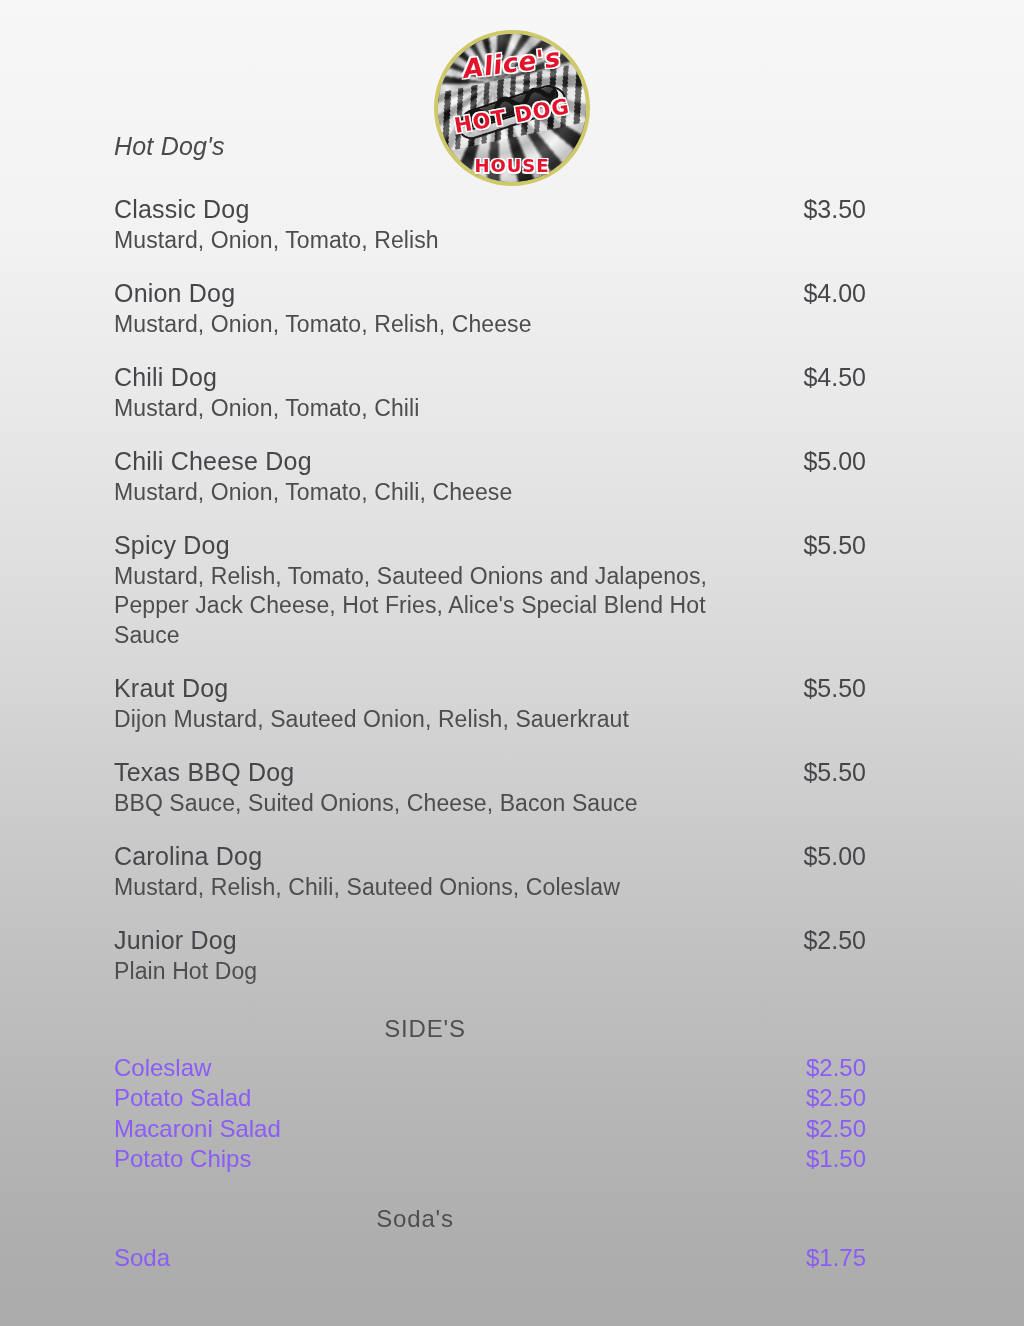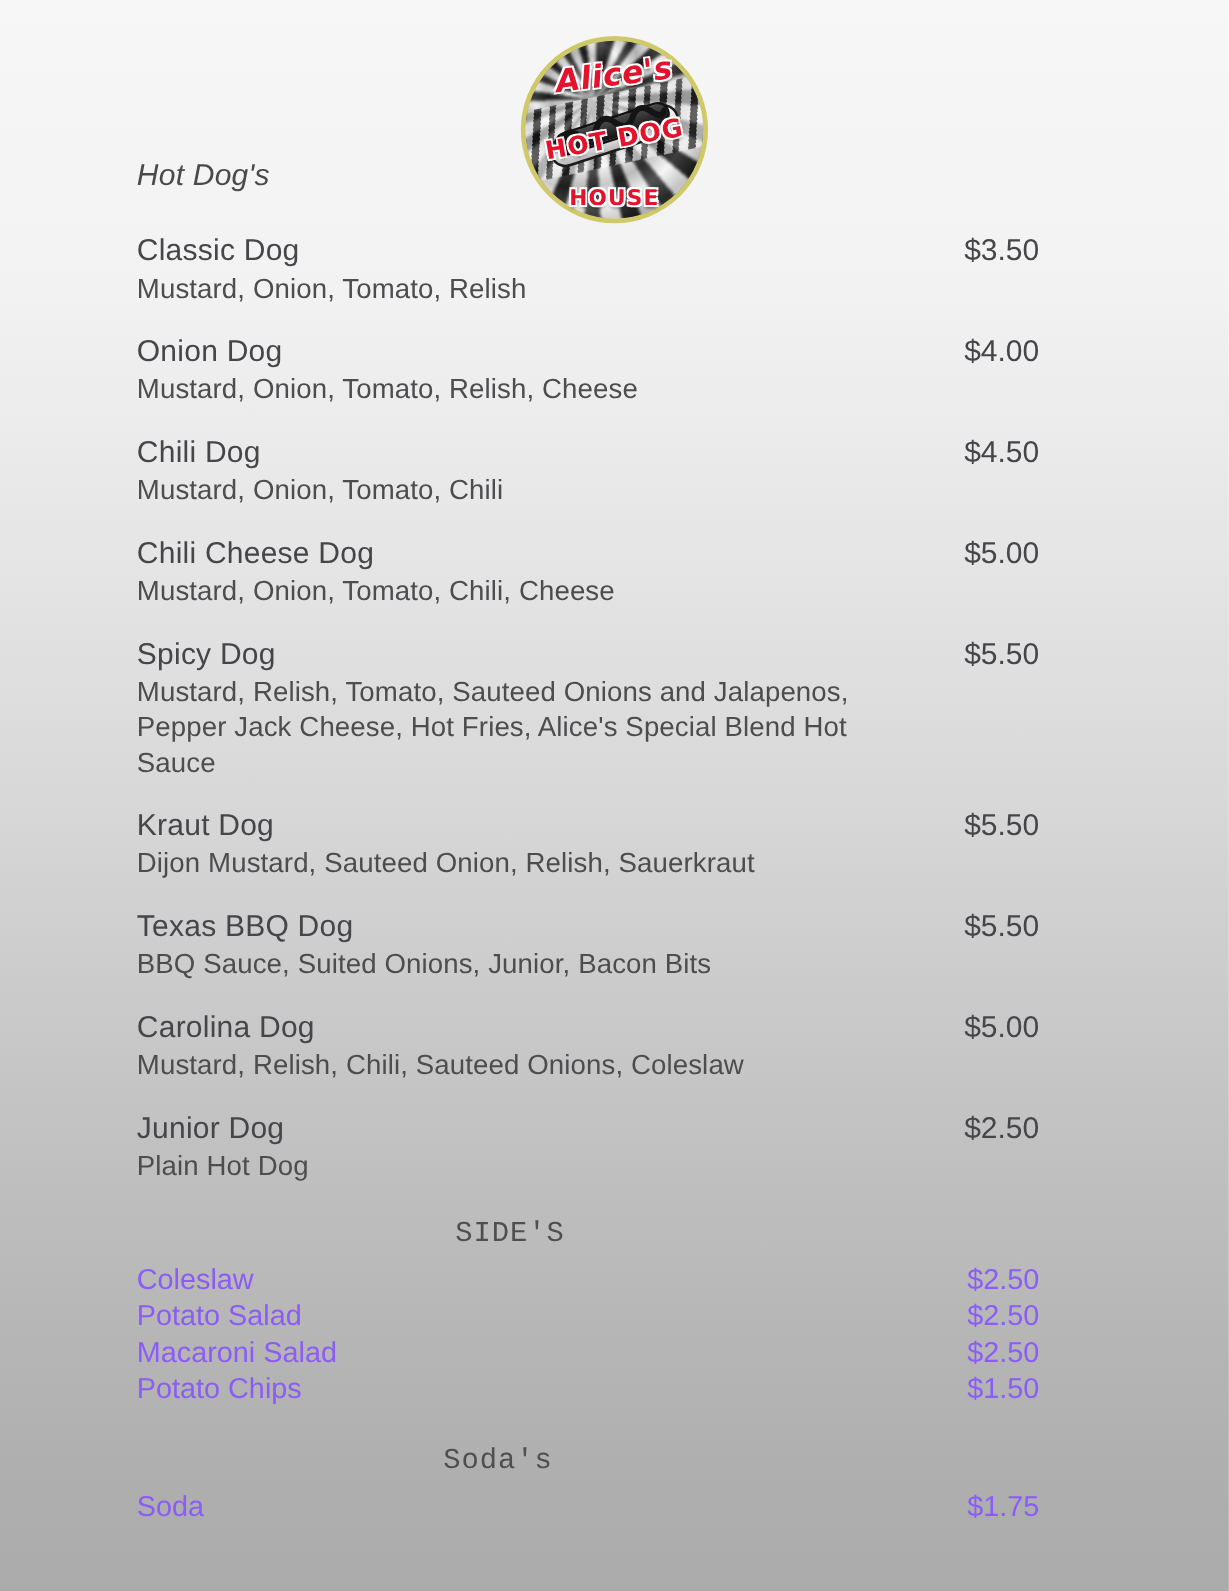--- a/index.html
+++ b/index.html
@@ -183,21 +183,20 @@
     letter-spacing: 0.1px;
   }
 
   .subhead {
     text-align: center;
     font-size: 24px;
     color: #4f4f52;
     margin: 28px 0 10px 0;
     letter-spacing: 0.8px;
     padding-right: 130px;
-    font-family: Liberation Mono, monospace;
   }
   .subhead.soda {
     margin-top: 30px;
     padding-right: 150px;
   }
   .simple-row {
     display: flex;
     align-items: baseline;
     justify-content: space-between;
     font-size: 24px;
@@ -276,21 +275,21 @@
       <span class="item-price">$5.50</span>
     </div>
     <div class="item-desc">Dijon Mustard, Sauteed Onion, Relish, Sauerkraut</div>
   </div>
 
   <div class="item">
     <div class="item-row">
       <span class="item-name">Texas BBQ Dog</span>
       <span class="item-price">$5.50</span>
     </div>
-    <div class="item-desc">BBQ Sauce, Suited Onions, Junior, Bacon Bits</div>
+    <div class="item-desc">BBQ Sauce, Suited Onions, Cheese, Bacon Sauce</div>
   </div>
 
   <div class="item">
     <div class="item-row">
       <span class="item-name">Carolina Dog</span>
       <span class="item-price">$5.00</span>
     </div>
     <div class="item-desc">Mustard, Relish, Chili, Sauteed Onions, Coleslaw</div>
   </div>
 

